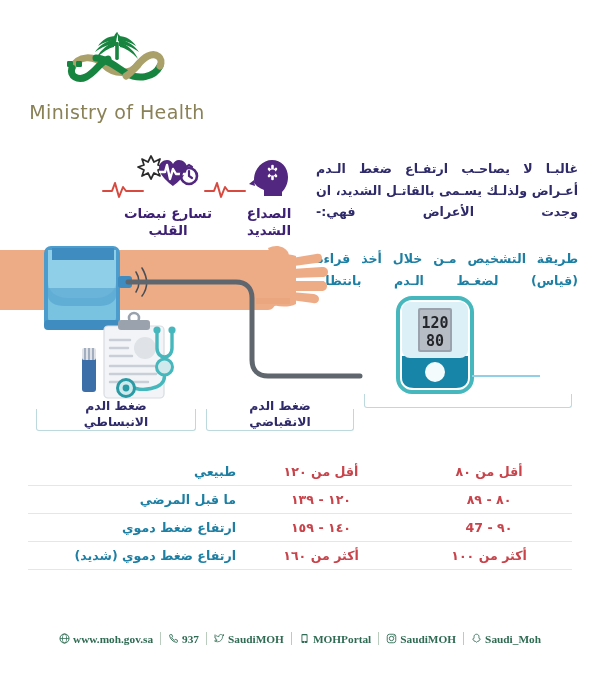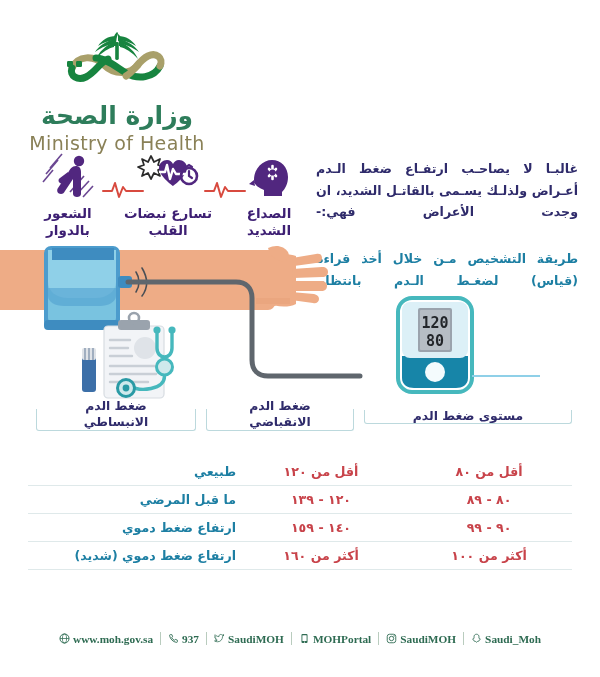--- a/index.html
+++ b/index.html
@@ -245,21 +245,20 @@
       </g>
       <g fill="none" stroke="#17843f" stroke-width="7" stroke-linecap="round">
         <path d="M30 40 C27 48 36 53 44 49 C54 44 58 34 66 31"></path>
       </g>
 
       <g fill="#17843f">
         <rect x="25" y="33" width="6" height="6" rx="1.2"></rect>
         <rect x="34" y="33" width="6" height="6" rx="1.2"></rect>
       </g>
     </svg>
-    <div class="logo-ar">وزارة الصحة</div>
     <div class="logo-en">Ministry of Health</div>
   </div>
 
   <div class="symptoms">
 
     <div class="sym sym-head">
       <div class="glyph">
         <svg width="46" height="46" viewBox="0 0 46 46">
           <path d="M8 26 C8 14 17 6 26 6 C35 6 42 13 42 23 C42 30 39 35 36 38 L36 42 L18 42 L18 36 C14 34 8 32 8 26 Z
                    M8 26 L3 30 L9 32 Z" fill="#51277f"></path>
@@ -283,39 +282,20 @@
           <polyline points="23,20 28,20 30,13 33,27 36,17 39,22 49,22" fill="none" stroke="#ffffff" stroke-width="2.4" stroke-linejoin="round" stroke-linecap="round"></polyline>
           <circle cx="52" cy="24" r="8" fill="none" stroke="#51277f" stroke-width="2.6"></circle>
           <path d="M52 19 L52 24 L55 26" stroke="#51277f" stroke-width="2.2" fill="none" stroke-linecap="round"></path>
           <path d="M49 15 L52 13 L55 15" stroke="#51277f" stroke-width="2.2" fill="none" stroke-linecap="round"></path>
         </svg>
       </div>
       <div class="cap" style="white-space:pre-line">تسارع نبضات
 القلب</div>
     </div>
 
-    <div class="sym sym-dizzy">
-      <div class="glyph">
-        <svg width="56" height="48" viewBox="0 0 56 48">
-          <g stroke="#51277f" stroke-width="1.6" opacity="0.85">
-            <line x1="10" y1="16" x2="22" y2="2"></line>
-            <line x1="6" y1="22" x2="18" y2="8"></line>
-            <line x1="3" y1="30" x2="13" y2="18"></line>
-            <line x1="30" y1="40" x2="44" y2="24"></line>
-            <line x1="36" y1="43" x2="49" y2="29"></line>
-            <line x1="43" y1="45" x2="53" y2="34"></line>
-          </g>
-          <circle cx="39" cy="9" r="5.2" fill="#51277f"></circle>
-          <path d="M36 14 C32 14 30 17 28 21 L18 36 C16 39 18 42 21 42 C23 42 24 41 25 39 L33 27 L33 42 C33 44 35 45 37 45 C39 45 41 44 41 42 L41 20 C41 16 39 14 36 14 Z" fill="#51277f"></path>
-          <path d="M28 20 L20 26 C18 27 18 30 20 31 C21 32 23 32 24 31 L31 25 Z" fill="#51277f"></path>
-        </svg>
-      </div>
-      <div class="cap" style="white-space:pre-line">الشعور
-بالدوار</div>
-    </div>
 
     <svg class="ekg ekg-a" viewBox="0 0 42 22">
       <polyline points="1,13 10,13 13,5 17,19 21,9 24,13 41,13" fill="none" stroke="#d84a3f" stroke-width="2" stroke-linejoin="round" stroke-linecap="round"></polyline>
     </svg>
     <svg class="ekg ekg-b" viewBox="0 0 42 22">
       <polyline points="1,13 10,13 13,5 17,19 21,9 24,13 41,13" fill="none" stroke="#d84a3f" stroke-width="2" stroke-linejoin="round" stroke-linecap="round"></polyline>
     </svg>
   </div>
 
   <div class="para para-1">غالبـا لا يصاحـب ارتفـاع ضغط الـدم أعـراض ولذلـك يسـمى بالقاتـل الشديد، ان وجدت الأعراض فهي:-</div>
@@ -399,21 +379,20 @@
       <circle cx="435" cy="136" r="10" fill="#f4fbfd"></circle>
     </g>
 
     <line x1="472" y1="140" x2="540" y2="140" stroke="#8fd0e8" stroke-width="2"></line>
   </svg>
 
   <div class="table-wrap">
 
     <div class="thead">
       <div class="th th-3">
-        <span>مستوى ضغط الدم</span>
         <div class="bracket"></div>
       </div>
       <div class="th th-2">
         <span style="white-space:pre-line">ضغط الدم
 الانقباضي</span>
         <div class="bracket tall"></div>
       </div>
       <div class="th th-1">
         <span style="white-space:pre-line">ضغط الدم
 الانبساطي</span>
@@ -429,21 +408,21 @@
           <td class="c-dia">أقل من ٨٠</td>
         </tr>
         <tr>
           <td class="c-level">ما قبل المرضي</td>
           <td class="c-sys">١٢٠ - ١٣٩</td>
           <td class="c-dia">٨٠ - ٨٩</td>
         </tr>
         <tr>
           <td class="c-level">ارتفاع ضغط دموي</td>
           <td class="c-sys">١٤٠ - ١٥٩</td>
-          <td class="c-dia">٩٠ - ٩٩</td>
+          <td class="c-dia">٩٠ - 47</td>
         </tr>
         <tr>
           <td class="c-level">ارتفاع ضغط دموي (شديد)</td>
           <td class="c-sys">أكثر من ١٦٠</td>
           <td class="c-dia">أكثر من ١٠٠</td>
         </tr>
       </tbody>
     </table>
   </div>
 

